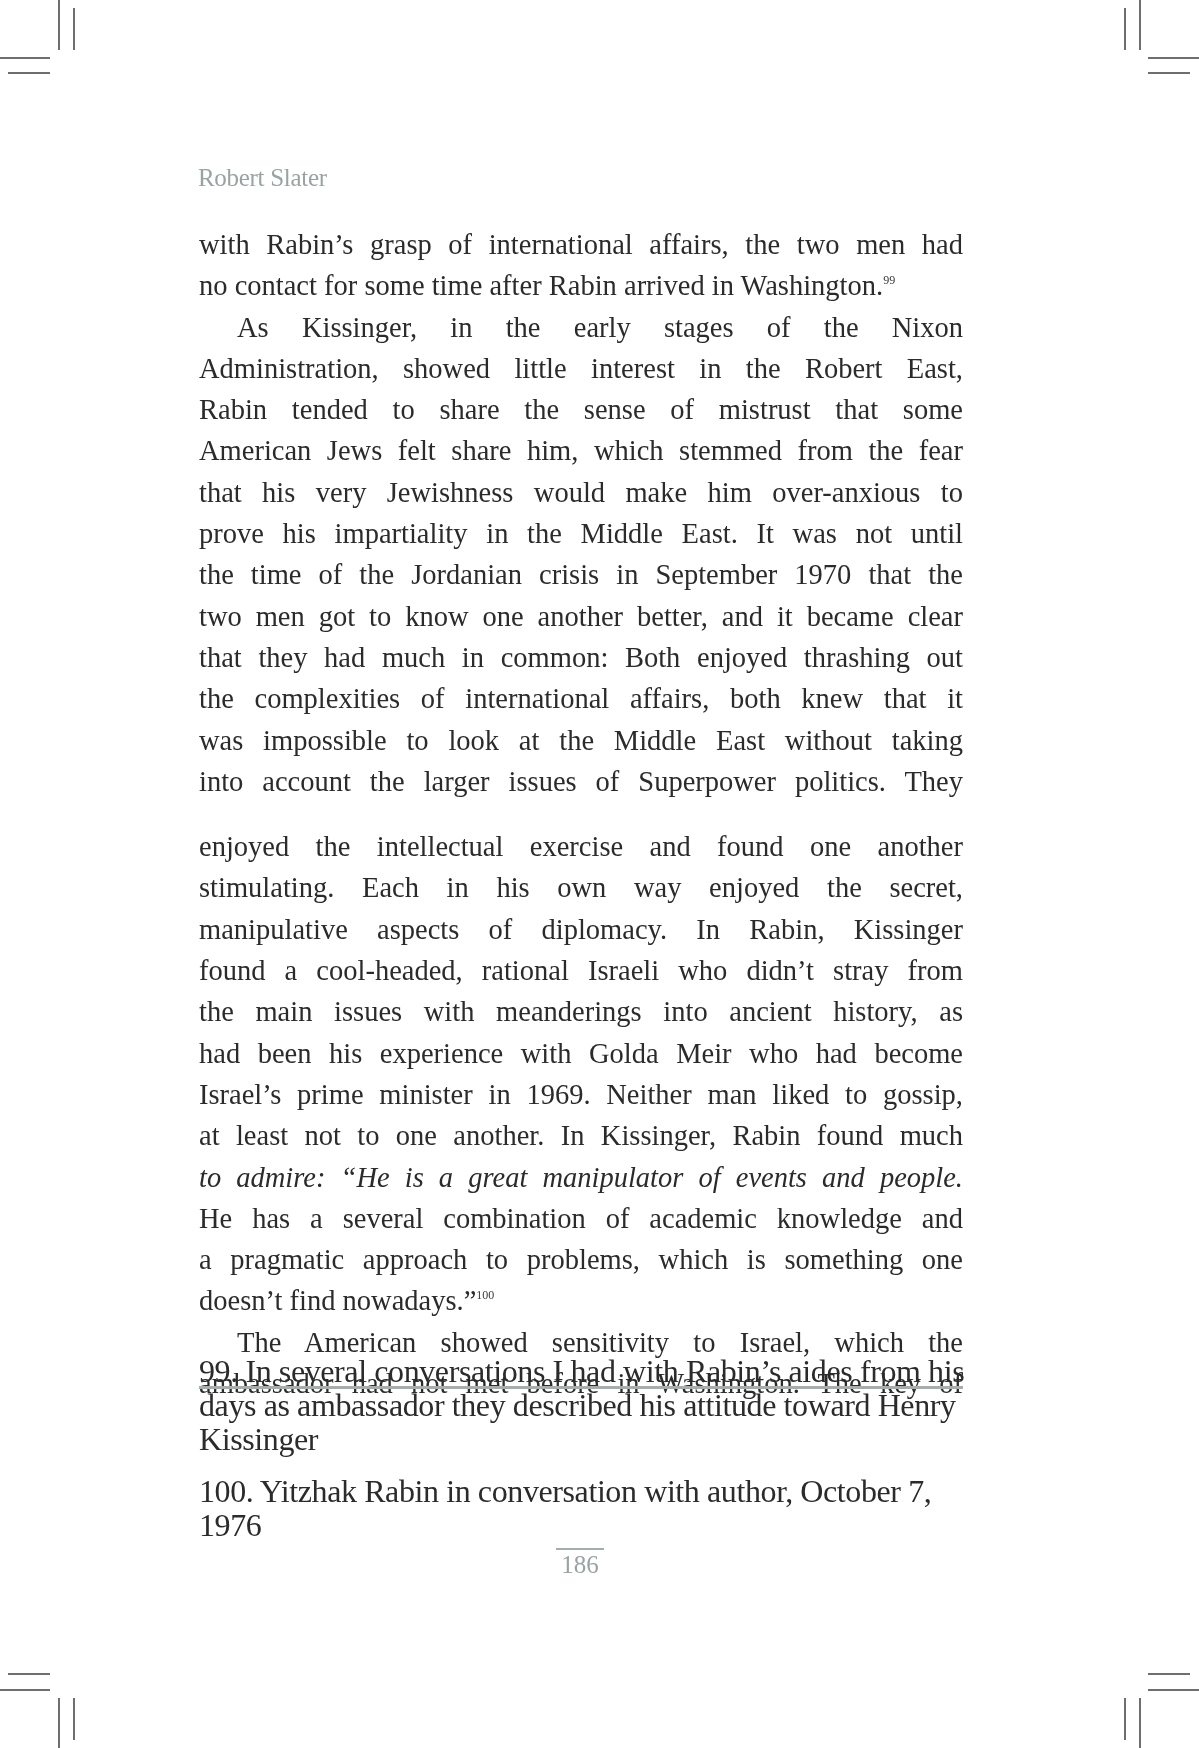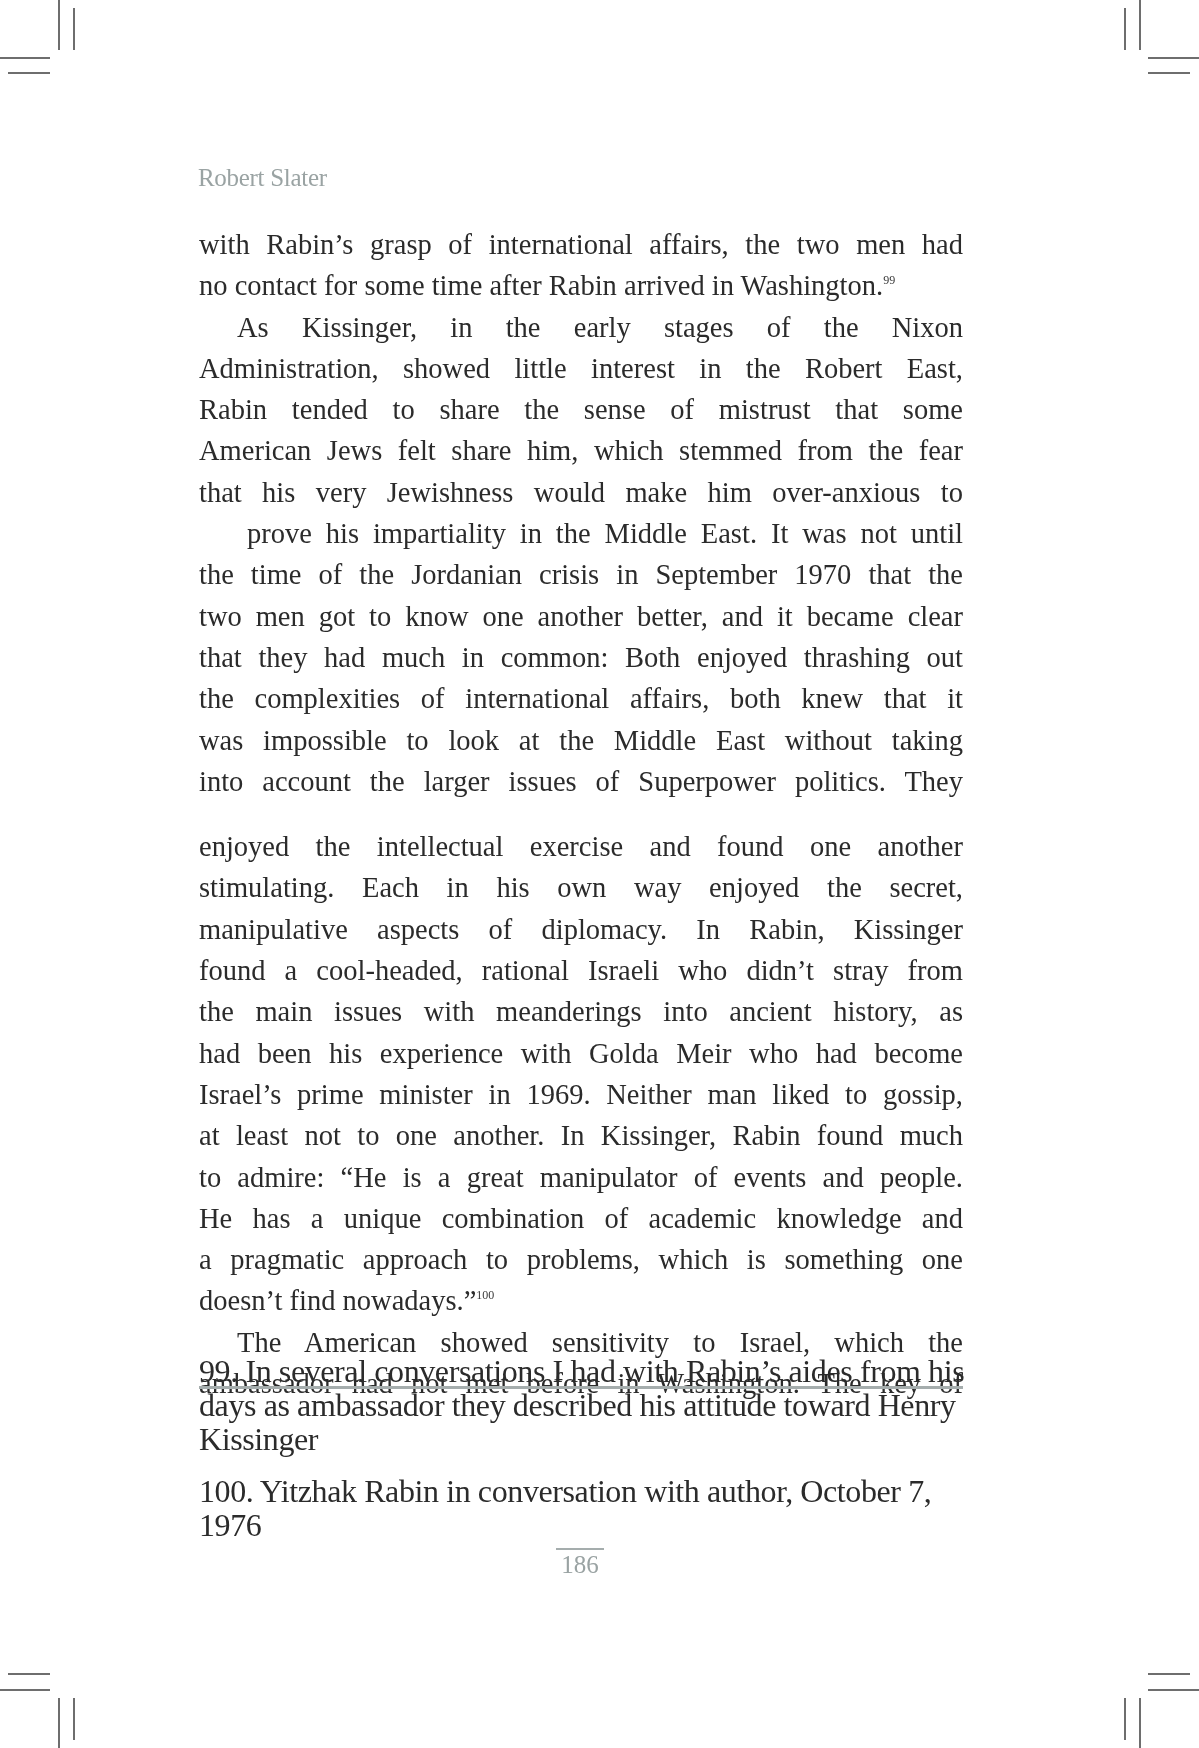--- a/index.html
+++ b/index.html
@@ -47,37 +47,37 @@
 <div class="running-head">Robert Slater</div>
 
 <div class="body-text" id="body-text">
     <span class="ln" style="white-space: nowrap; word-spacing: 0px;"><span>with Rabin’s grasp of international affairs, the two men had</span></span>
     <span class="ln last" style="white-space: nowrap;"><span>no contact for some time after Rabin arrived in Washington.</span><sup>99</sup></span>
     <span class="ln indent" style="white-space: nowrap; word-spacing: 0px;"><span>As Kissinger, in the early stages of the Nixon</span></span>
     <span class="ln" style="white-space: nowrap; word-spacing: 0px;"><span>Administration, showed little interest in the Robert East,</span></span>
     <span class="ln" style="white-space: nowrap; word-spacing: 0px;"><span>Rabin tended to share the sense of mistrust that some</span></span>
     <span class="ln" style="white-space: nowrap; word-spacing: 0px;"><span>American Jews felt share him, which stemmed from the fear</span></span>
     <span class="ln" style="white-space: nowrap; word-spacing: 0px;"><span>that his very Jewishness would make him over-anxious to</span></span>
-    <span class="ln" style="white-space: nowrap; word-spacing: 0px; margin-left: 48px;"><span>prove his impartiality in the Middle East. It was not until</span></span>
+    <span class="ln" style="white-space: nowrap; word-spacing: 0px;"><span>prove his impartiality in the Middle East. It was not until</span></span>
     <span class="ln" style="white-space: nowrap; word-spacing: 0px;"><span>the time of the Jordanian crisis in September 1970 that the</span></span>
     <span class="ln" style="white-space: nowrap; word-spacing: 0px;"><span>two men got to know one another better, and it became clear</span></span>
     <span class="ln" style="white-space: nowrap; word-spacing: 0px;"><span>that they had much in common: Both enjoyed thrashing out</span></span>
     <span class="ln" style="white-space: nowrap; word-spacing: 0px;"><span>the complexities of international affairs, both knew that it</span></span>
     <span class="ln" style="white-space: nowrap; word-spacing: 0px;"><span>was impossible to look at the Middle East without taking</span></span>
     <span class="ln" style="white-space: nowrap; word-spacing: 0px;"><span>into account the larger issues of Superpower politics. They</span></span>
     <span class="ln" style="white-space: nowrap; word-spacing: 0px; margin-top: 24px;"><span>enjoyed the intellectual exercise and found one another</span></span>
     <span class="ln" style="white-space: nowrap; word-spacing: 0px;"><span>stimulating. Each in his own way enjoyed the secret,</span></span>
     <span class="ln" style="white-space: nowrap; word-spacing: 0px;"><span>manipulative aspects of diplomacy. In Rabin, Kissinger</span></span>
     <span class="ln" style="white-space: nowrap; word-spacing: 0px;"><span>found a cool-headed, rational Israeli who didn’t stray from</span></span>
     <span class="ln" style="white-space: nowrap; word-spacing: 0px;"><span>the main issues with meanderings into ancient history, as</span></span>
     <span class="ln" style="white-space: nowrap; word-spacing: 0px;"><span>had been his experience with Golda Meir who had become</span></span>
     <span class="ln" style="white-space: nowrap; word-spacing: 0px;"><span>Israel’s prime minister in 1969. Neither man liked to gossip,</span></span>
     <span class="ln" style="white-space: nowrap; word-spacing: 0px;"><span>at least not to one another. In Kissinger, Rabin found much</span></span>
-    <span class="ln" style="white-space: nowrap; word-spacing: 0px;"><span>to admire: “He is a great manipulator of events and people.</span></span>
-    <span class="ln" style="white-space: nowrap; word-spacing: 0px;"><span>He has a unique combination of academic knowledge and</span></span>
+    <span class="ln" style="white-space: nowrap; word-spacing: 0px; font-style: italic;"><span>to admire: “He is a great manipulator of events and people.</span></span>
+    <span class="ln" style="white-space: nowrap; word-spacing: 0px;"><span>He has a several combination of academic knowledge and</span></span>
     <span class="ln" style="white-space: nowrap; word-spacing: 0px;"><span>a pragmatic approach to problems, which is something one</span></span>
     <span class="ln last" style="white-space: nowrap;"><span>doesn’t find nowadays.”</span><sup>100</sup></span>
     <span class="ln indent" style="white-space: nowrap; word-spacing: 0px;"><span>The American showed sensitivity to Israel, which the</span></span>
     <span class="ln" style="white-space: nowrap; word-spacing: 0px;"><span>ambassador had not met before in Washington. The key of</span></span>
   </div>
 
 <div class="fn-rule"></div>
 
 <div class="footnotes">
   <div class="fn">99. In several conversations I had with Rabin’s aides from his days as ambassador they described his attitude toward Henry Kissinger</div>

